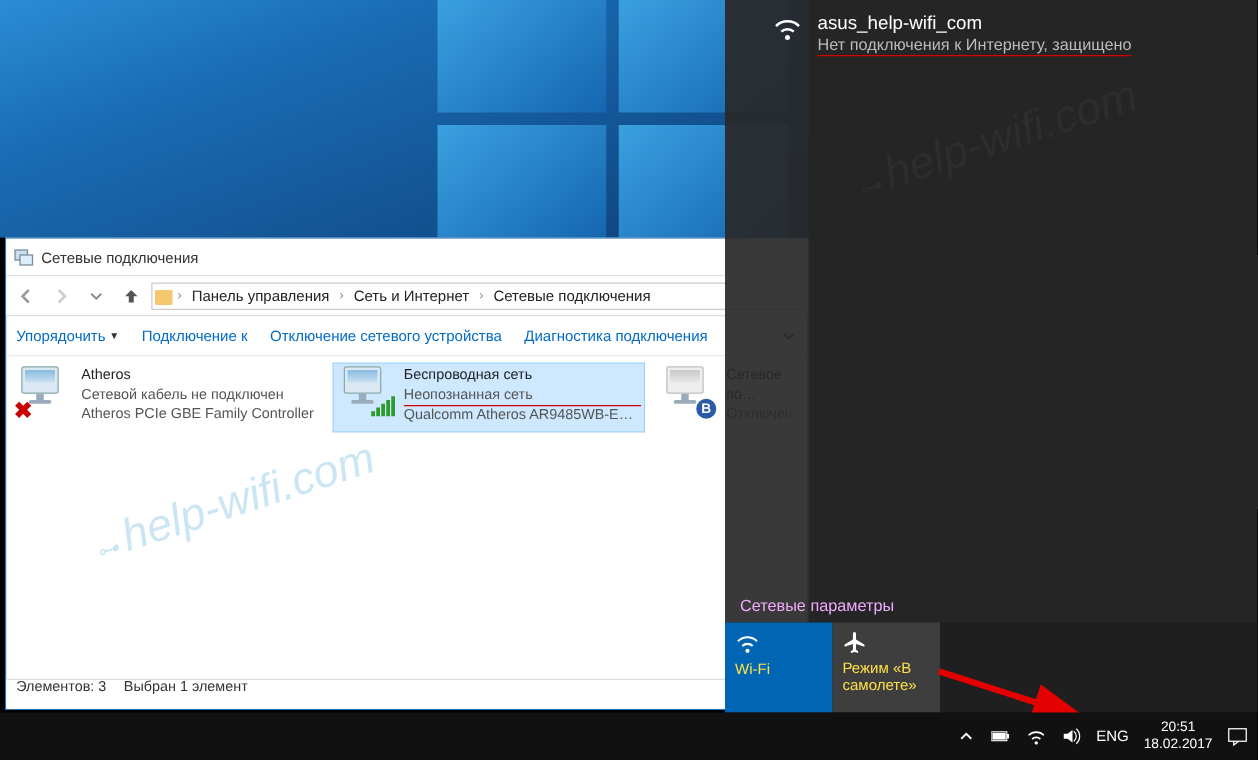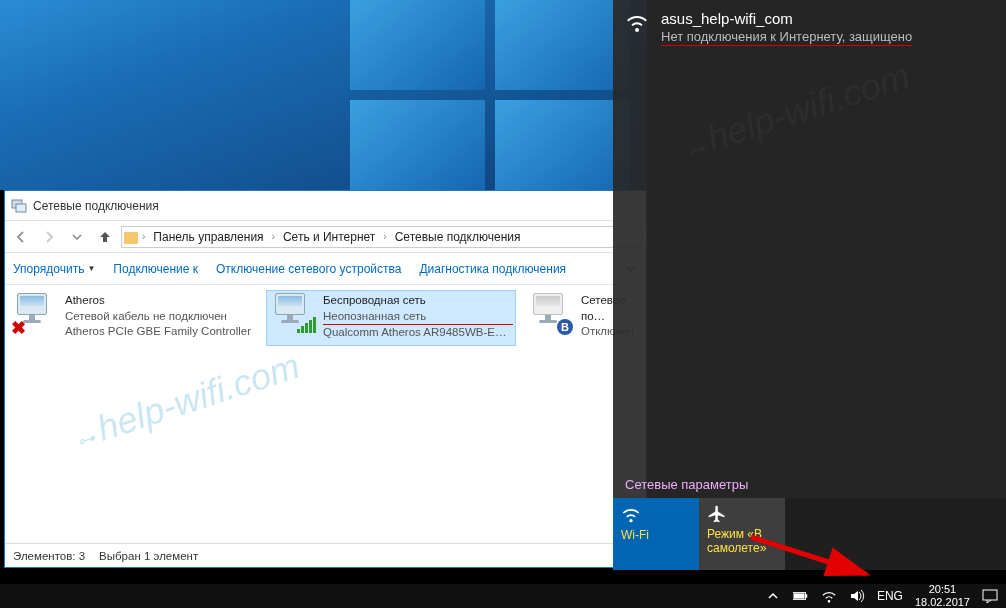--- a/index.html
+++ b/index.html
@@ -39,48 +39,48 @@
   .conn.selected { background: #cde8ff; outline: 1px solid #99d0ff; }
   .conn .ico-col { width: 48px; position: relative; }
   .conn .txt-col { flex: 1; display: flex; flex-direction: column; font-size: 11.5px;
     line-height: 1.35; color: #222; overflow: hidden; }
   .conn .name { font-weight: 400; }
   .conn .status { color: #555; }
   .conn .status.underlined { border-bottom: 1.5px solid #d40000; display: inline-block; }
   .conn .detail { color: #555; white-space: nowrap; overflow: hidden; text-overflow: ellipsis; }
 
   .status-bar { position: absolute; bottom: 0; left: 0; right: 0; height: 24px;
-    border-top: 1px solid #ddd; display: flex; align-items: center; font-size: 11.5px;
+    border-top: 1px solid #ddd; display: flex; align-items: flex-start; font-size: 11.5px;
     color: #333; padding: 0 8px; gap: 14px; background: #fff; }
 
   
   .watermark { position: absolute; color: #99cfe9; font-size: 36px; font-weight: 500;
     font-style: italic; opacity: 0.5; transform: rotate(-18deg); pointer-events: none; }
   .watermark .router { font-size: 18px; margin-right: 6px; }
 
   
-  .net-panel { position: absolute; top: 0; right: 0; width: 393px; height: 570px;
-    background: rgba(40,40,40,0.92); color: #fff; }
+  .net-panel { position: absolute; top: 0; right: 0; width: 426px; height: 570px;
+    background: rgba(40,40,40,0.92); color: #fff; padding-left: 26px; }
   .net-entry { display: flex; padding: 10px 12px 4px 12px; gap: 12px; align-items: flex-start; }
   .net-entry .wifi-ic { width: 24px; height: 24px; flex-shrink: 0; }
   .net-entry .ssid { font-size: 15px; color: #fff; }
   .net-entry .state { font-size: 13px; color: #bbb; border-bottom: 1.5px solid #d40000;
     padding-bottom: 1px; }
   .net-settings-label { position: absolute; bottom: 78px; left: 12px; font-size: 13px;
     color: #f0abfc; }
   .net-tiles { position: absolute; bottom: 0; left: 0; right: 0; height: 72px; display: flex;
     background: #1f1f1f; }
   .net-tile { width: 86px; height: 72px; display: flex; flex-direction: column;
     align-items: flex-start; padding: 6px 8px; font-size: 12px; color: #fde047; gap: 4px; }
   .net-tile.active { background: #0066b3; }
   .net-tile.inactive { background: #3e3e3e; }
   .net-tile .t-ico { width: 20px; height: 20px; }
 
   
-  .taskbar { position: absolute; bottom: 0; left: 0; width: 1006px; height: 24px;
+  .taskbar { position: absolute; bottom: 0; left: 0; width: 1006px; height: 38px;
     background: #111; display: flex; }
   .tray { margin-left: auto; display: flex; align-items: center; gap: 12px;
     padding-right: 8px; color: #fff; font-size: 12px; }
   .tray .clock { text-align: center; line-height: 1.2; font-size: 11px; }
   .tray-ico { width: 16px; height: 16px; display: flex; align-items: center; justify-content: center; }
 
   
   .arrow { position: absolute; bottom: 26px; right: 120px; width: 140px; height: 50px;
     pointer-events: none; }
 

